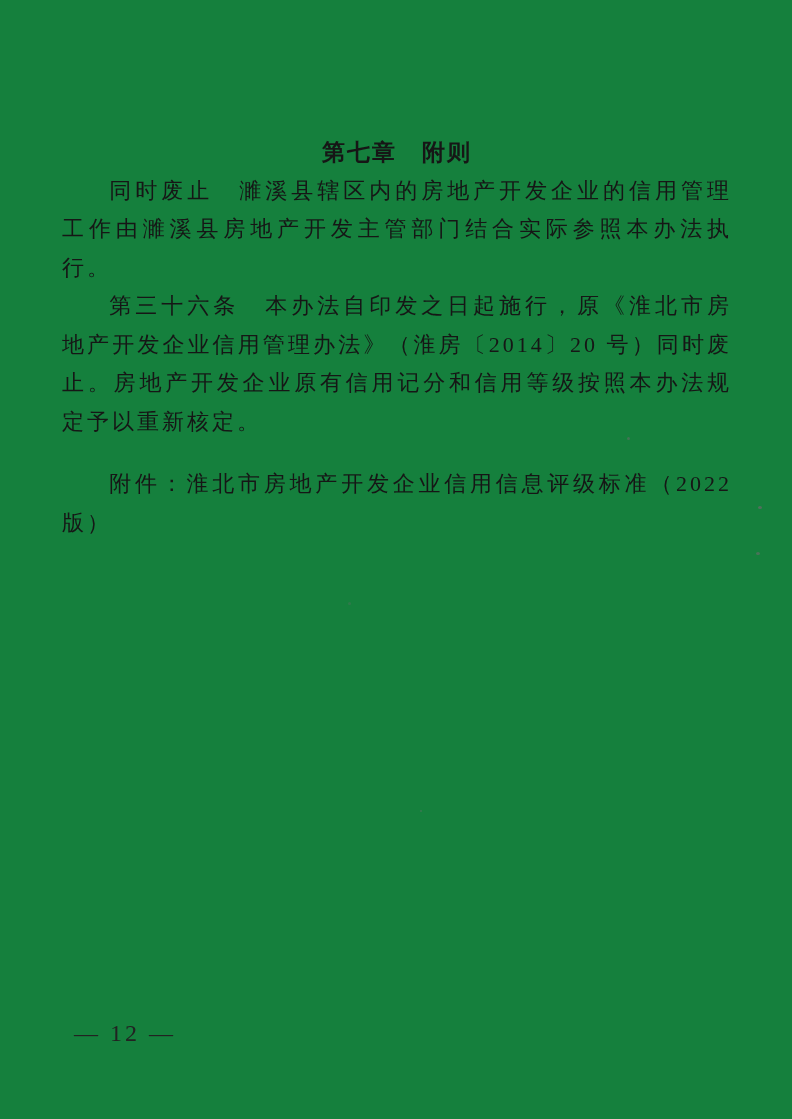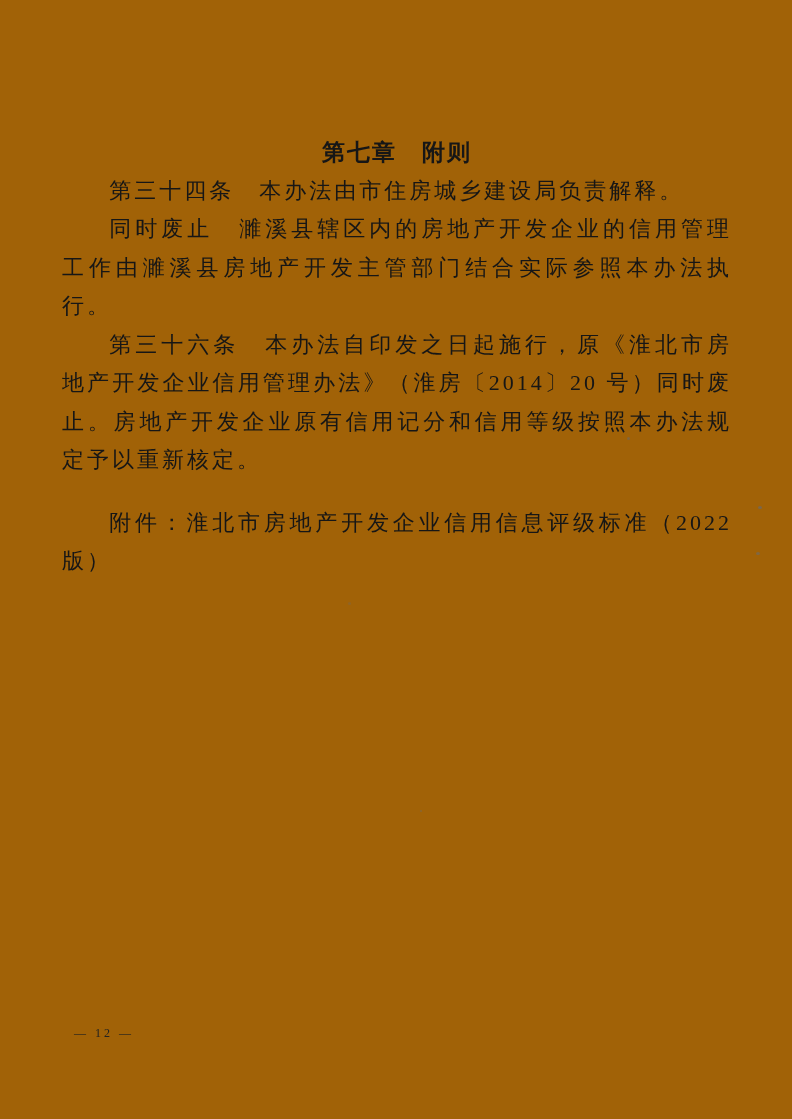--- a/index.html
+++ b/index.html
@@ -6,21 +6,21 @@
   html, body { margin: 0; padding: 0; }
   body {
     background: #ffffff;
     font-family: "Liberation Serif", "DejaVu Serif", serif;
   }
   .page {
     position: relative;
     width: 792px;
     height: 1119px;
     margin: 0 auto;
-    background: #a16207;
+    background: #15803d;
     overflow: hidden;
     color: #161616;
   }
   .content {
     position: absolute;
     left: 62px;
     top: 133px;
     width: 670px;
     font-size: 22px;
     line-height: 38.5px;
@@ -42,21 +42,21 @@
     text-indent: 2.15em;
     font-weight: 500;
   }
   .attachment {
     margin-top: 24px;
   }
   .page-number {
     position: absolute;
     left: 74px;
     top: 1021px;
-    font-size: 12px;
+    font-size: 24px;
     letter-spacing: 3px;
     line-height: 24px;
     color: #222;
     white-space: nowrap;
   }
   
   .speck {
     position: absolute;
     background: #6a6a6a;
     border-radius: 50%;
@@ -69,21 +69,20 @@
   .speck.s5 { left: 420px; top: 810px; width: 2px; height: 2px; opacity: 0.45; }
 </style>
 </head>
 <body>
 
 <div class="page">
 
   <div class="content">
     <h1 class="chapter-heading">第七章　附则</h1>
 
-    <p class="para">第三十四条　本办法由市住房城乡建设局负责解释。</p>
 
     <p class="para">同时废止　濉溪县辖区内的房地产开发企业的信用管理工作由濉溪县房地产开发主管部门结合实际参照本办法执行。</p>
 
     <p class="para">第三十六条　本办法自印发之日起施行，原《淮北市房地产开发企业信用管理办法》（淮房〔2014〕20 号）同时废止。房地产开发企业原有信用记分和信用等级按照本办法规定予以重新核定。</p>
 
     <p class="para attachment">附件：淮北市房地产开发企业信用信息评级标准（2022 版）</p>
   </div>
 
   <div class="page-number">— 12 —</div>
 

